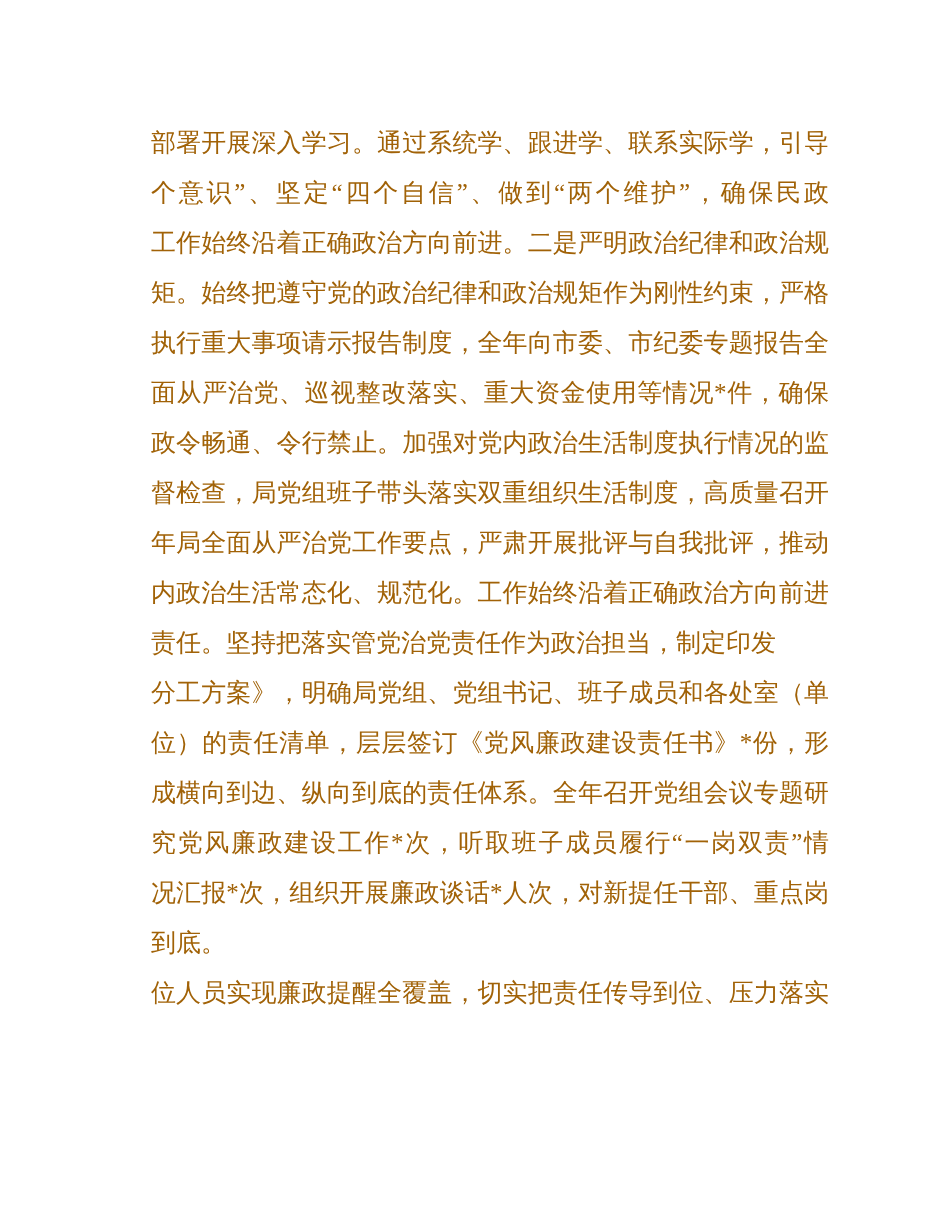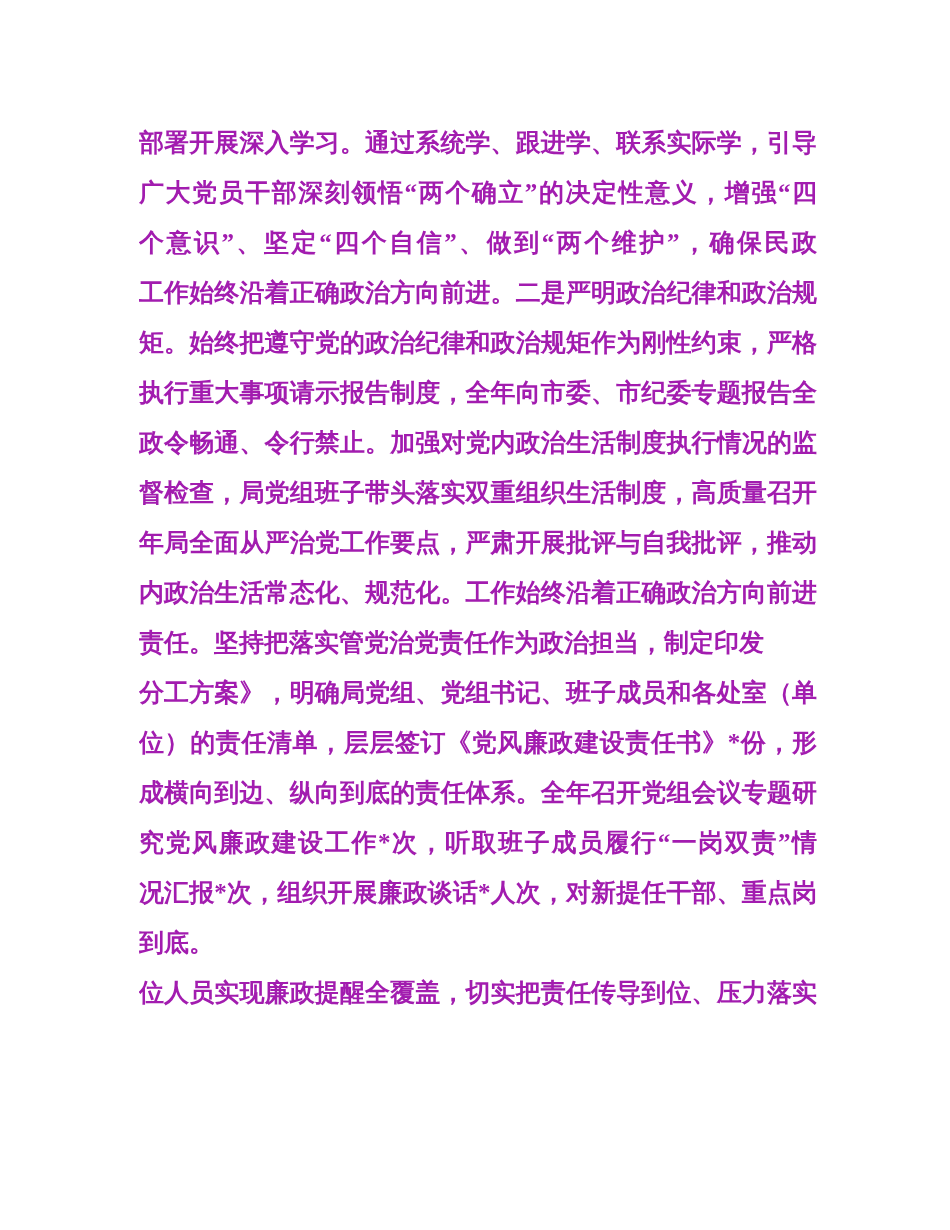--- a/index.html
+++ b/index.html
@@ -14,52 +14,52 @@
   }
   .doc-page {
     position: relative;
     width: 950px;
     height: 1230px;
     background: #ffffff;
     overflow: hidden;
   }
   .text-block {
     position: absolute;
-    left: 139px;
+    left: 151px;
     top: 118px;
     width: 678px;
-    color: #a21caf;
+    color: #a16207;
     font-size: 25px;
     line-height: 50px;
-    font-weight: 700;
+    font-weight: 400;
     letter-spacing: 0;
   }
   .text-line {
     height: 50px;
     text-align: justify;
     text-align-last: justify;
     text-justify: inter-character;
     overflow: hidden;
   }
   .text-line.short {
     text-align: center;
     text-align-last: left;
   }
 </style>
 </head>
 <body>
 
 <div class="doc-page">
   <div class="text-block">
     <div class="text-line">部署开展深入学习。通过系统学、跟进学、联系实际学，引导</div>
-    <div class="text-line">广大党员干部深刻领悟“两个确立”的决定性意义，增强“四</div>
     <div class="text-line">个意识”、坚定“四个自信”、做到“两个维护”，确保民政</div>
     <div class="text-line">工作始终沿着正确政治方向前进。二是严明政治纪律和政治规</div>
     <div class="text-line">矩。始终把遵守党的政治纪律和政治规矩作为刚性约束，严格</div>
     <div class="text-line">执行重大事项请示报告制度，全年向市委、市纪委专题报告全</div>
+    <div class="text-line">面从严治党、巡视整改落实、重大资金使用等情况*件，确保</div>
     <div class="text-line">政令畅通、令行禁止。加强对党内政治生活制度执行情况的监</div>
     <div class="text-line">督检查，局党组班子带头落实双重组织生活制度，高质量召开</div>
     <div class="text-line">年局全面从严治党工作要点，严肃开展批评与自我批评，推动党</div>
     <div class="text-line">内政治生活常态化、规范化。工作始终沿着正确政治方向前进</div>
     <div class="text-line short">责任。坚持把落实管党治党责任作为政治担当，制定印发</div>
     <div class="text-line">分工方案》，明确局党组、党组书记、班子成员和各处室（单</div>
     <div class="text-line">位）的责任清单，层层签订《党风廉政建设责任书》*份，形</div>
     <div class="text-line">成横向到边、纵向到底的责任体系。全年召开党组会议专题研</div>
     <div class="text-line">究党风廉政建设工作*次，听取班子成员履行“一岗双责”情</div>
     <div class="text-line">况汇报*次，组织开展廉政谈话*人次，对新提任干部、重点岗</div>

